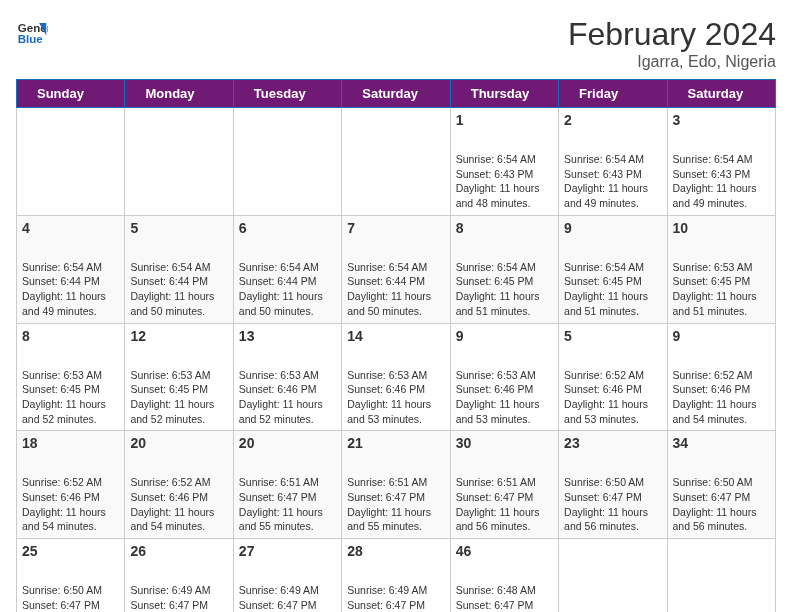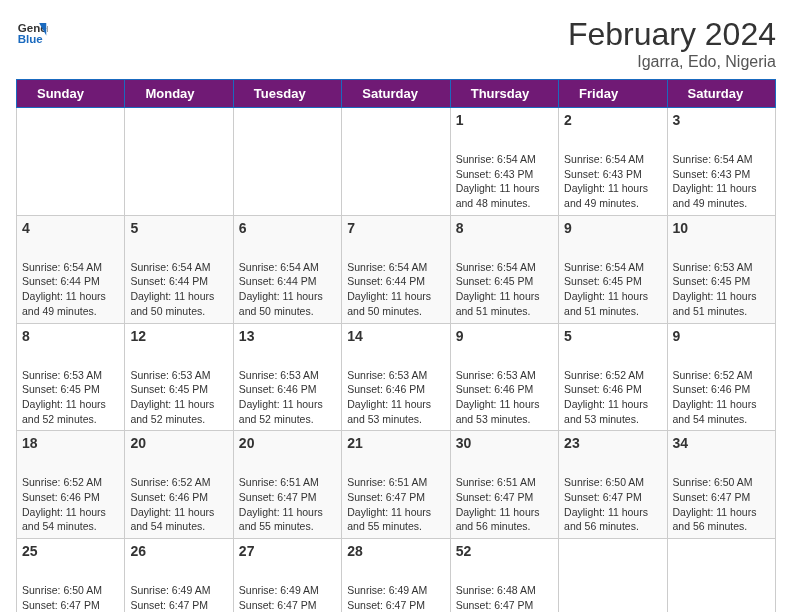--- a/index.html
+++ b/index.html
@@ -312,21 +312,21 @@
 and 57 minutes.</div>
         </td>
         <td>
           <span class="day-num">28</span>
           <div class="cell-info">Sunrise: 6:49 AM
 Sunset: 6:47 PM
 Daylight: 11 hours
 and 58 minutes.</div>
         </td>
         <td>
-          <span class="day-num">52</span>
+          <span class="day-num">46</span>
           <div class="cell-info">Sunrise: 6:48 AM
 Sunset: 6:47 PM
 Daylight: 11 hours
 and 58 minutes.</div>
         </td>
         <td class="empty"></td>
         <td class="empty"></td>
       </tr>
     </tbody>
 </table>

